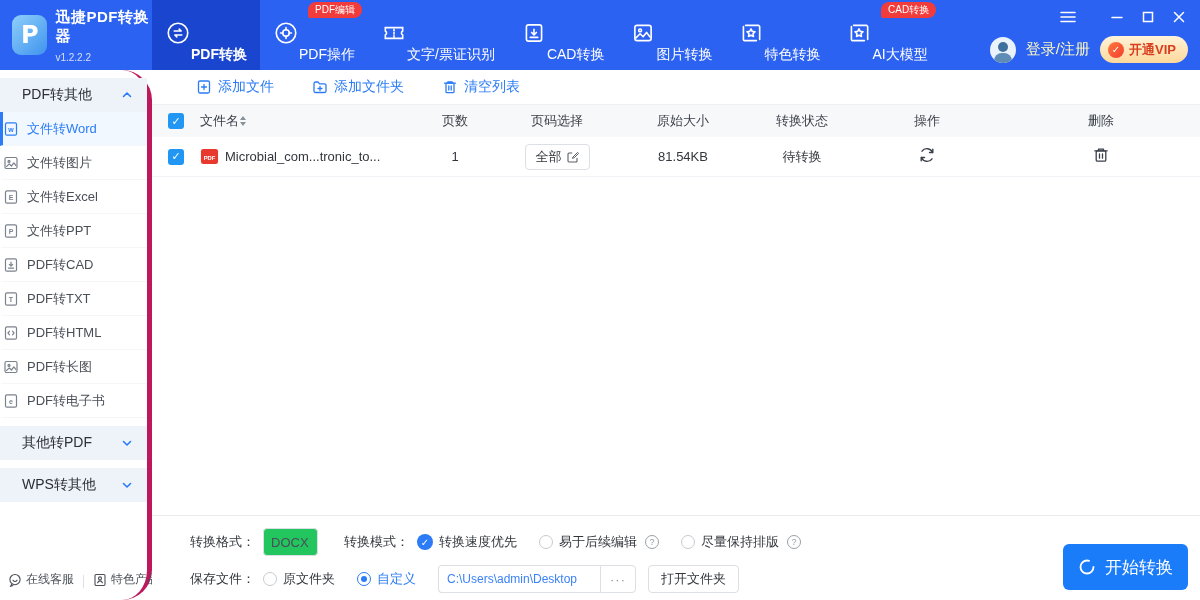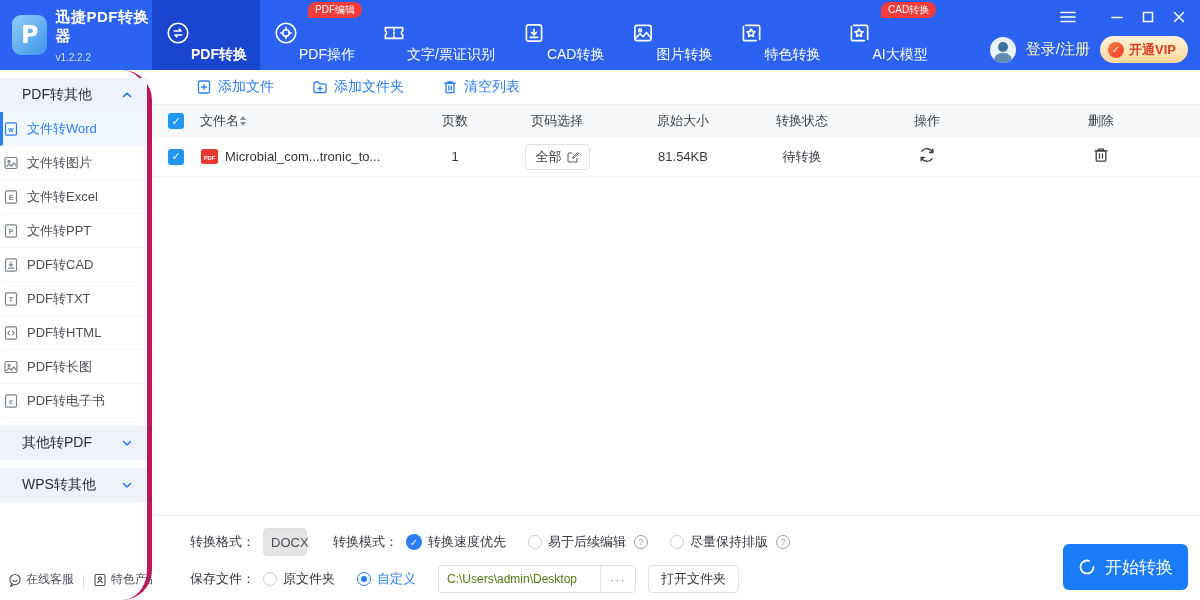--- a/index.html
+++ b/index.html
@@ -70,31 +70,31 @@
   .sort-ic { display:inline-flex; flex-direction:column; gap:2px; }
   .sort-ic i { width:0; height:0; border-left:3.5px solid transparent; border-right:3.5px solid transparent; }
   .sort-up { border-bottom:4px solid #8a9099; }
   .sort-down { border-top:4px solid #8a9099; }
 
   
   .settings { position:absolute; left:0; bottom:0; width:1048px; height:85px; border-top:1px solid #e8eaed; background:#fff; padding:12px 0 0 38px; }
   .set-row { display:flex; align-items:center; height:28px; font-size:13px; color:#33373d; }
   .set-row + .set-row { margin-top:9px; }
   .set-label { margin-right:8px; white-space:nowrap; }
-  .select-box { width:44px; height:28px; border:1px solid #dcdfe3; border-radius:4px; display:flex; align-items:center; justify-content:space-between; padding:0 7px; color:#4a4f57; cursor:pointer; background:#e5e5e5; }
+  .select-box { width:55px; height:28px; border:1px solid #dcdfe3; border-radius:4px; display:flex; align-items:center; justify-content:space-between; padding:0 7px; color:#4a4f57; cursor:pointer; background:#22c55e; }
   .gap-lg { width:26px; }
   .radio-item { display:flex; align-items:center; gap:6px; margin-right:22px; cursor:pointer; white-space:nowrap; }
   .radio-off { width:14px; height:14px; border-radius:50%; border:1.5px solid #c6cad0; background:#fff; flex-shrink:0; }
   .radio-check { width:16px; height:16px; border-radius:50%; background:#2b7cf6; color:#fff; font-size:10px; display:flex; align-items:center; justify-content:center; flex-shrink:0; }
   .radio-dot { width:14px; height:14px; border-radius:50%; border:1.5px solid #2b7cf6; display:flex; align-items:center; justify-content:center; flex-shrink:0; }
   .radio-dot i { width:6px; height:6px; border-radius:50%; background:#2b7cf6; }
   .help-ic { width:14px; height:14px; border-radius:50%; border:1px solid #9aa0a6; color:#9aa0a6; font-size:9px; display:inline-flex; align-items:center; justify-content:center; margin-left:2px; }
   .blue-text { color:#2b7cf6; }
   .input-group { display:flex; align-items:stretch; height:28px; margin-right:12px; }
-  .path-input { width:162px; height:28px; border:1px solid #dcdfe3; border-right:none; border-radius:4px 0 0 4px; padding:0 8px; font-size:12px; color:#4d7c0f; outline:none; font-family:"Liberation Sans",sans-serif; }
+  .path-input { width:162px; height:28px; border:1px solid #dcdfe3; border-right:none; border-radius:4px 0 0 4px; padding:0 8px; font-size:12px; color:#3b82f6; outline:none; font-family:"Liberation Sans",sans-serif; }
   .more-btn { width:36px; border:1px solid #dcdfe3; border-radius:0 4px 4px 0; background:#fff; color:#8a9099; font-size:13px; letter-spacing:1px; display:flex; align-items:center; justify-content:center; cursor:pointer; }
   .open-folder-btn { height:28px; border:1px solid #dcdfe3; border-radius:4px; background:#fff; padding:0 12px; font-size:13px; color:#33373d; display:flex; align-items:center; cursor:pointer; white-space:nowrap; }
   .start-btn { position:absolute; right:12px; bottom:10px; width:125px; height:46px; border-radius:6px; background:#1b7cfa; color:#fff; display:flex; align-items:center; justify-content:center; gap:9px; font-size:17px; cursor:pointer; }
   .start-btn .sp { width:18px; height:18px; }
 </style>
 </head>
 <body>
 
 <div class="header">
   <div class="logo-area">

